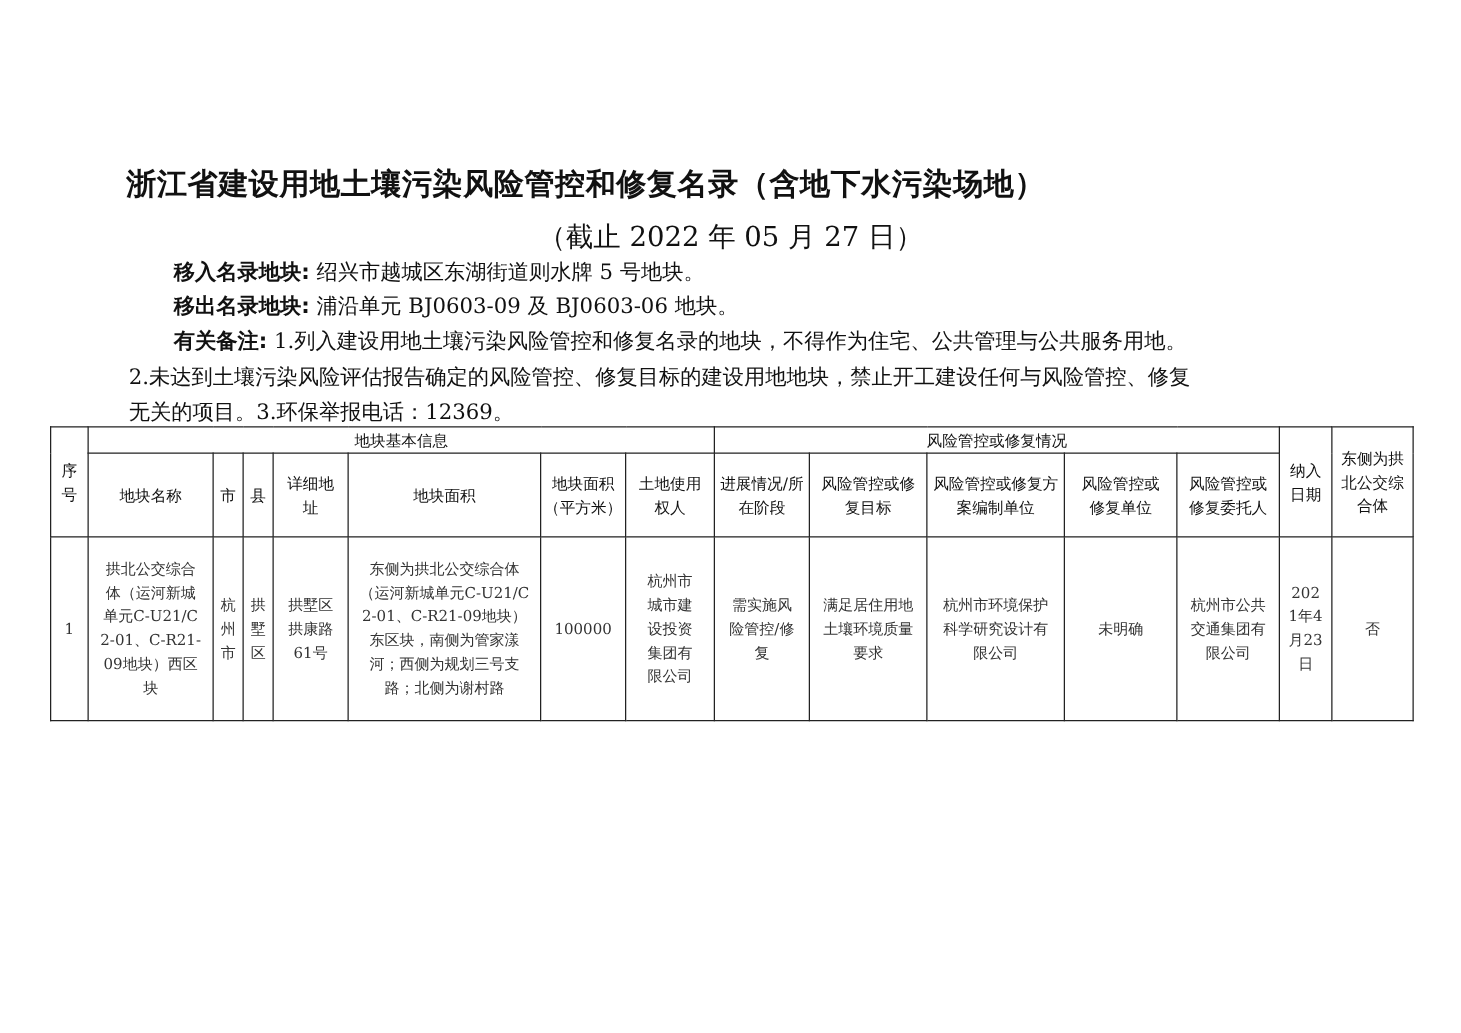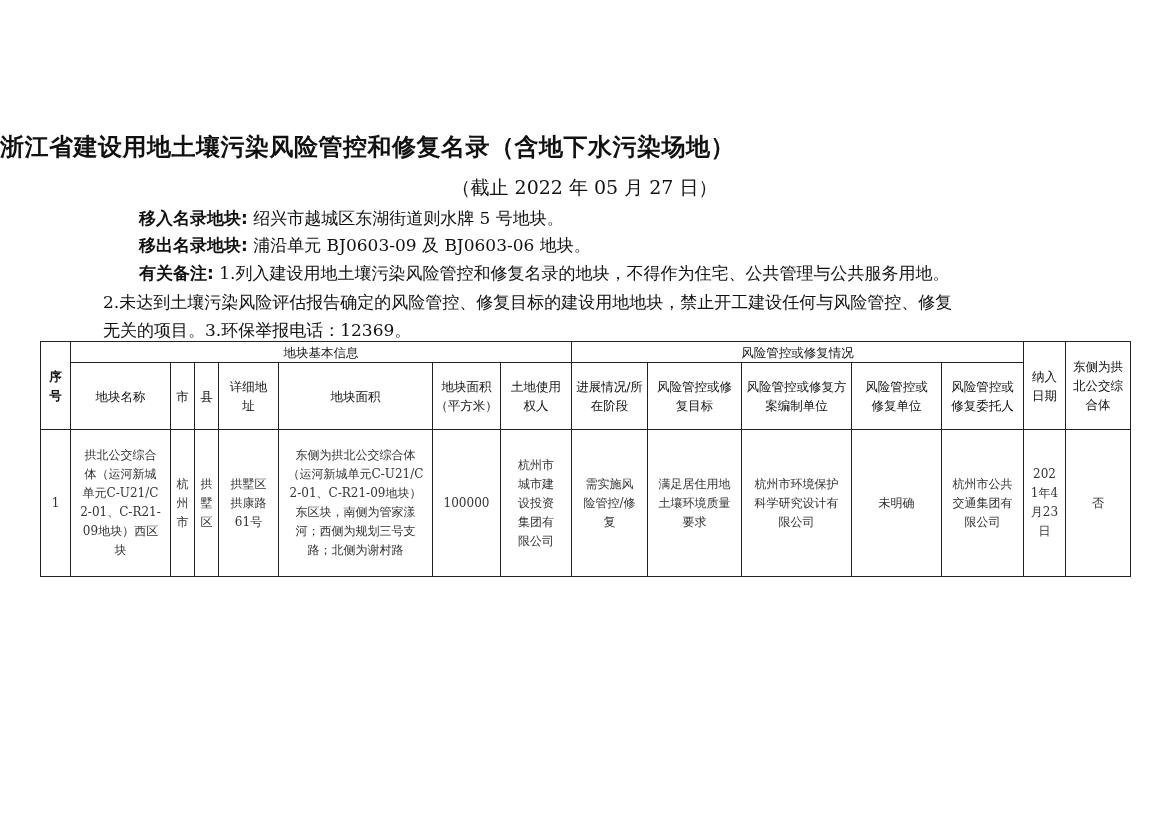--- a/index.html
+++ b/index.html
@@ -1,18 +1,18 @@
 <!DOCTYPE html>
 <html><head>
 <meta charset="utf-8">
 <style>
   html,body{margin:0;padding:0;background:#ffffff;}
   body{width:1169px;height:826px;position:relative;overflow:hidden;font-family:"DejaVu Serif","Liberation Serif",serif;color:#111;}
-  .title{position:absolute;left:0;width:937px;top:131px;text-align:left;font-size:24px;font-weight:bold;letter-spacing:0.5px;font-family:"DejaVu Serif",serif;}
-  .subtitle{position:absolute;left:0;width:1169px;top:175px;text-align:center;font-size:19px;}
+  .title{position:absolute;left:0;width:937px;top:131px;text-align:center;font-size:24px;font-weight:bold;letter-spacing:0.5px;font-family:"DejaVu Serif",serif;}
+  .subtitle{position:absolute;left:0;width:1169px;top:175px;text-align:center;font-size:22px;}
   .para{position:absolute;font-size:17px;line-height:24px;white-space:nowrap;}
   .para b{font-family:"DejaVu Sans","Liberation Sans",sans-serif;font-weight:bold;}
   table{position:absolute;left:40px;top:341px;border-collapse:collapse;table-layout:fixed;}
   td,th{border:1.5px solid #222;text-align:center;vertical-align:middle;padding:0 2px;}
   th{font-family:"DejaVu Sans","Liberation Sans",sans-serif;font-weight:normal;font-size:12.5px;line-height:19px;}
   td{font-size:12px;line-height:19px;color:#333;}
   .h1{height:21px;}
   .h2{height:44px;}
   .r1{height:147px;}
 </style>
@@ -50,21 +50,21 @@
     <col style="width:76px">
       <col style="width:94px">
       <col style="width:110px">
       <col style="width:90px">
     <col style="width:82px">
       <col style="width:42px">
       <col style="width:65px">
   </colgroup>
   <tbody>
       <tr class="h1">
-    <th rowspan="2" style="padding:0 6px;font-weight:bold;">序号</th>
+    <th rowspan="2" style="padding:0 6px;">序号</th>
     <th colspan="7">地块基本信息</th>
     <th colspan="5">风险管控或修复情况</th>
     <th rowspan="2" style="padding:0 6px;text-align:center;">纳入日期</th>
     <th rowspan="2" style="padding:0 6px;">东侧为拱北公交综合体</th>
   </tr>
   <tr class="h2">
     <th>地块名称</th>
     <th>市</th>
     <th>县</th>
     <th style="padding:0 8px;">详细地址</th>

